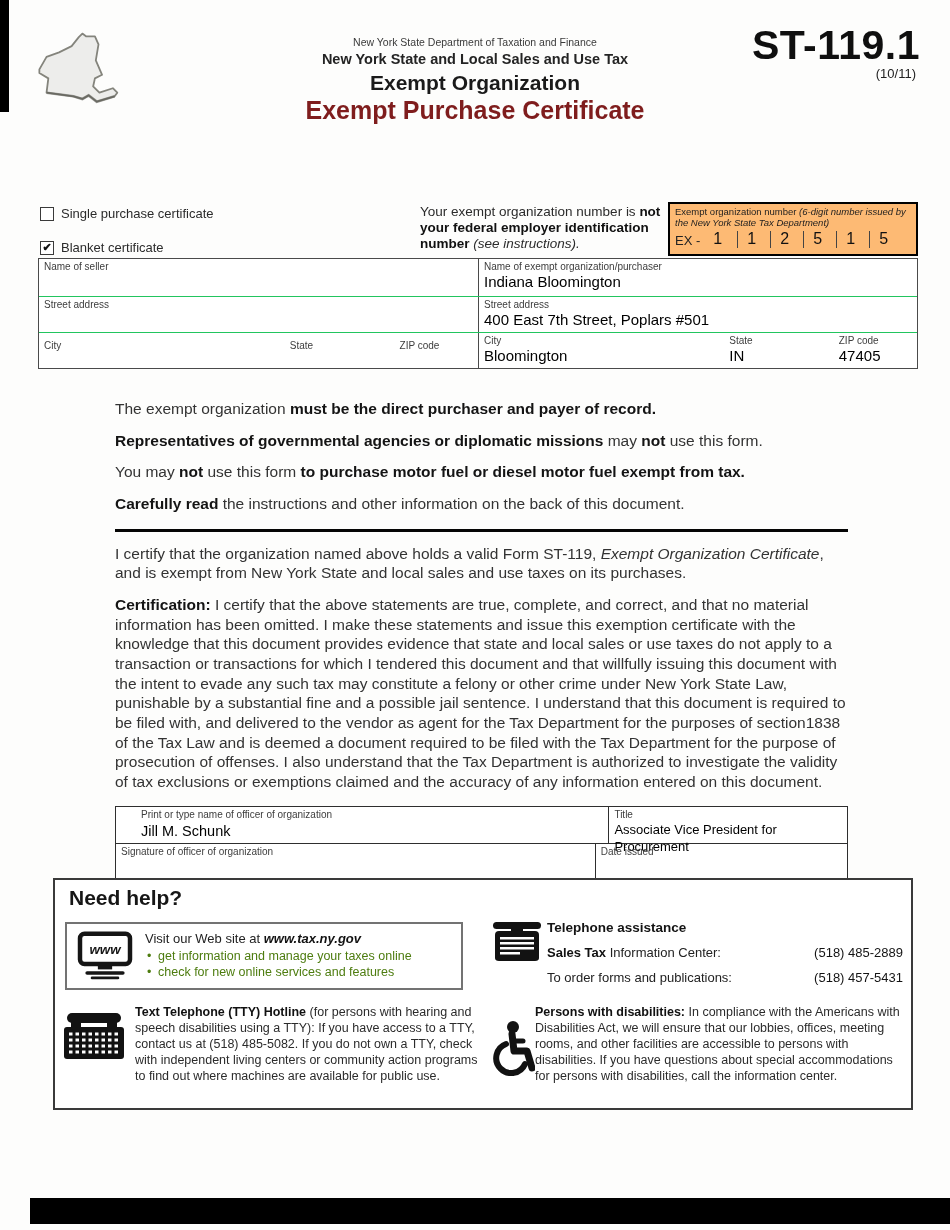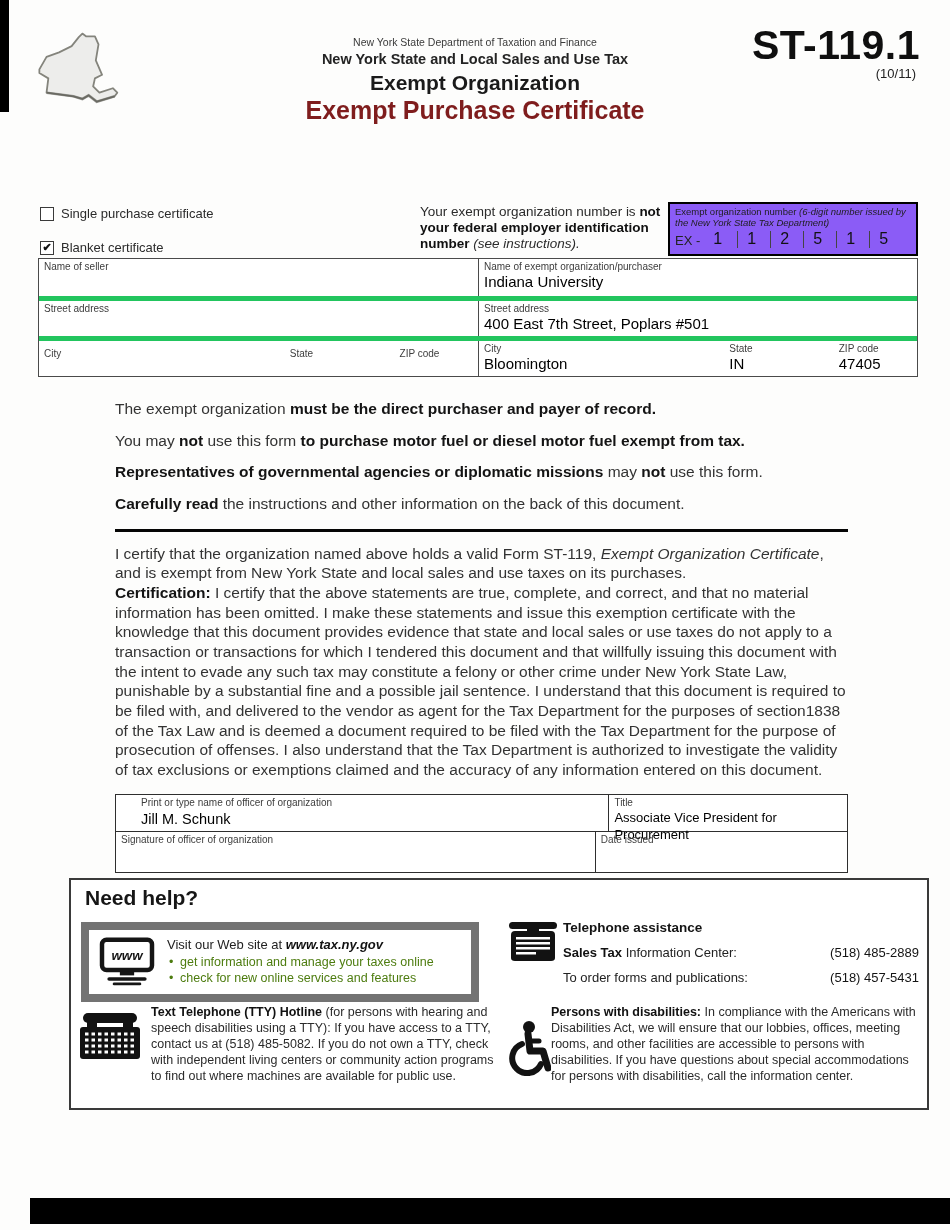--- a/index.html
+++ b/index.html
@@ -24,67 +24,67 @@
   .cert-type{position:absolute;left:40px;top:206px;}
   .check-row{display:flex;align-items:center;gap:7px;font-size:13px;color:#2b2b2b;}
   .check-row + .check-row{margin-top:19px;}
   .checkbox{display:inline-flex;align-items:center;justify-content:center;width:14px;height:14px;border:1.5px solid #3a3a3a;font-size:11px;font-weight:bold;color:#111;line-height:1;background:#fff;flex:0 0 auto;}
 
   
   .exempt-note{position:absolute;left:420px;top:204px;width:254px;font-size:13.5px;line-height:1.2;color:#2b2b2b;}
   .exempt-note b{color:#111;}
 
   
-  .exempt-box{position:absolute;left:668px;top:202px;width:250px;height:54px;border:2px solid #000;padding:2px 5px;background:#8b5cf6;}
+  .exempt-box{position:absolute;left:668px;top:202px;width:250px;height:54px;border:2px solid #000;padding:2px 5px;background:#fdba74;}
   .eb-label{font-size:9.5px;line-height:1.18;color:#1e1e1e;}
   .eb-digits{display:flex;align-items:flex-end;margin-top:3px;}
   .eb-prefix{font-size:13px;color:#222;margin-right:4px;}
   .eb-digit{display:inline-block;width:33px;font-size:16px;color:#111;padding-left:9px;line-height:1.05;}
   .eb-digit + .eb-digit{border-left:1px solid #444;}
 
   
   .form-table{position:absolute;left:38px;top:258px;width:880px;border:1px solid #4a4a4a;background:#fff;}
   .ft-row{display:flex;}
-  .ft-row + .ft-row{border-top:5px solid #22c55e;}
+  .ft-row + .ft-row{border-top:1px solid #22c55e;}
   .ft-cell{width:50%;padding:2px 5px;}
   .ft-cell.right{border-left:1px solid #4a4a4a;}
   .ft-row.r1 .ft-cell{height:37px;}
   .ft-row.r2 .ft-cell{height:35px;}
   .ft-row.r3 .ft-cell{height:35px;}
   .ft-label{font-size:10px;color:#3d3d3d;}
   .ft-value{font-size:15px;color:#000;margin-top:1px;}
   .csz{display:flex;padding:0 !important;}
   .csz > div{padding:2px 5px;}
   .csz-city{width:56%;}
   .csz-state{width:25%;}
   .csz-zip{width:19%;}
 
   
   .body-text{position:absolute;left:115px;top:399px;width:733px;font-size:15.5px;color:#333;line-height:1.27;}
   .body-text b{color:#141414;}
   .notice{margin-bottom:12px;}
   .rule{border-top:3px solid #050505;margin:15px 0 12px;}
-  .certify-p{margin-bottom:0;}
+  .certify-p{margin-bottom:12px;}
 
   
   .officer-table{margin-top:14px;border:1.5px solid #2e2e2e;background:#fff;}
   .ot-row{display:flex;}
   .ot-row + .ot-row{border-top:1px solid #2e2e2e;}
   .ot-cell{padding:2px 5px;}
   .ot-left{width:65.5%;}
   .ot-right{width:34.5%;border-left:1px solid #2e2e2e;}
   .ot-row.r1 .ot-cell{height:36px;margin-left:20px;}
   .ot-row.r2 .ot-cell{height:40px;}
   .ot-value{font-size:14.5px;color:#000;margin-top:1px;}
   .ot-value.small{font-size:13px;}
 
   
-  .need-help{position:absolute;left:69px;top:878px;width:860px;height:232px;border:2px solid #3a3a3a;background:#fff;}
+  .need-help{position:absolute;left:53px;top:878px;width:860px;height:232px;border:2px solid #3a3a3a;background:#fff;}
   .nh-title{position:absolute;left:14px;top:6px;font-size:21px;font-weight:bold;color:#161616;}
-  .web-box{position:absolute;left:10px;top:42px;width:398px;border:8px solid #737373;padding:7px 9px;display:flex;gap:11px;align-items:flex-start;}
+  .web-box{position:absolute;left:10px;top:42px;width:398px;border:2px solid #737373;padding:7px 9px;display:flex;gap:11px;align-items:flex-start;}
   .web-text{font-size:13px;color:#222;flex:1;}
   .url{font-weight:bold;font-style:italic;color:#111;}
   .web-bullets{list-style:none;margin-top:3px;font-size:12.5px;color:#4d7c0f;}
   .web-bullets li{margin-top:2px;padding-left:13px;position:relative;}
   .web-bullets li::before{content:"•";position:absolute;left:2px;}
   .tel-block{position:absolute;left:436px;top:40px;width:412px;display:flex;gap:4px;align-items:flex-start;}
   .tel-text{flex:1;font-size:13px;color:#222;}
   .tel-title{font-weight:bold;font-size:13.5px;color:#141414;}
   .tel-row{display:flex;justify-content:space-between;margin-top:10px;}
   .tel-num{color:#141414;}
@@ -145,21 +145,21 @@
     </div>
   </div>
 
   <div class="form-table">
     <div class="ft-row r1">
       <div class="ft-cell">
         <div class="ft-label">Name of seller</div>
       </div>
       <div class="ft-cell right">
         <div class="ft-label">Name of exempt organization/purchaser</div>
-        <div class="ft-value">Indiana University</div>
+        <div class="ft-value">Indiana Bloomington</div>
       </div>
     </div>
     <div class="ft-row r2">
       <div class="ft-cell">
         <div class="ft-label">Street address</div>
       </div>
       <div class="ft-cell right">
         <div class="ft-label">Street address</div>
         <div class="ft-value">400 East 7th Street, Poplars #501</div>
       </div>
@@ -182,22 +182,22 @@
         <div class="csz-zip">
           <div class="ft-label">ZIP code</div>
           <div class="ft-value">47405</div>
         </div>
       </div>
     </div>
   </div>
 
   <main class="body-text">
     <p class="notice"><span>The exempt organization </span><b>must be the direct purchaser and payer of record.</b></p>
+    <p class="notice"><b>Representatives of governmental agencies or diplomatic missions</b><span> may </span><b>not</b><span> use this form.</span></p>
     <p class="notice"><span>You may </span><b>not</b><span> use this form </span><b>to purchase motor fuel or diesel motor fuel exempt from tax.</b></p>
-    <p class="notice"><b>Representatives of governmental agencies or diplomatic missions</b><span> may </span><b>not</b><span> use this form.</span></p>
     <p class="notice"><b>Carefully read</b><span> the instructions and other information on the back of this document.</span></p>
 
     <div class="rule"></div>
 
     <p class="certify-p"><span>I certify that the organization named above holds a valid Form ST-119, </span><i>Exempt Organization Certificate</i><span>, and is exempt from New York State and local sales and use taxes on its purchases.</span></p>
 
     <p class="certification-p"><b>Certification:</b><span> I certify that the above statements are true, complete, and correct, and that no material information has been omitted. I make these statements and issue this exemption certificate with the knowledge that this document provides evidence that state and local sales or use taxes do not apply to a transaction or transactions for which I tendered this document and that willfully issuing this document with the intent to evade any such tax may constitute a felony or other crime under New York State Law, punishable by a substantial fine and a possible jail sentence. I understand that this document is required to be filed with, and delivered to the vendor as agent for the Tax Department for the purposes of section1838 of the Tax Law and is deemed a document required to be filed with the Tax Department for the purpose of prosecution of offenses. I also understand that the Tax Department is authorized to investigate the validity of tax exclusions or exemptions claimed and the accuracy of any information entered on this document.</span></p>
 
     <div class="officer-table">
       <div class="ot-row r1">

